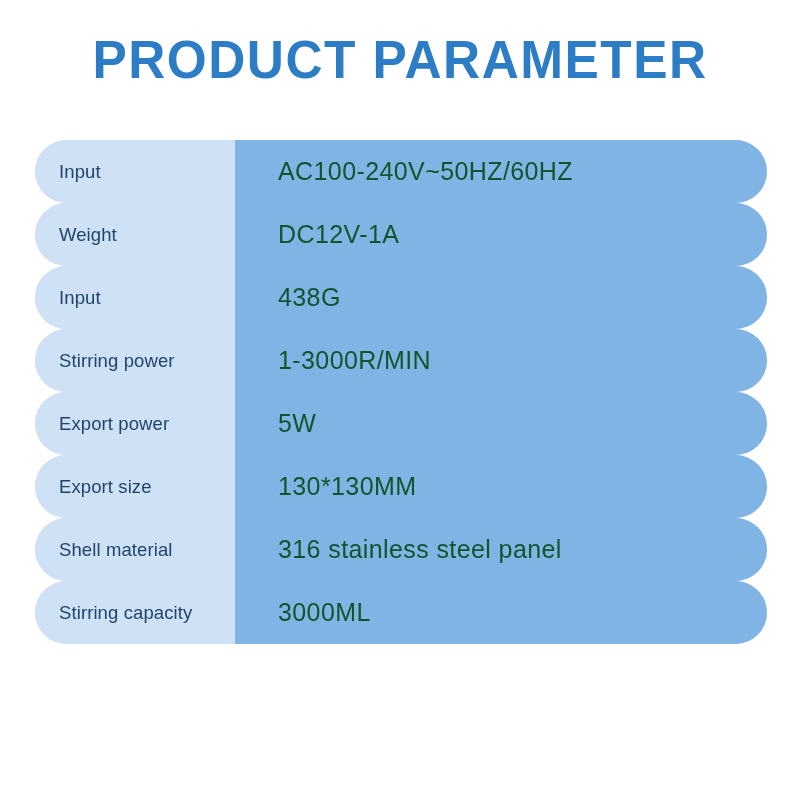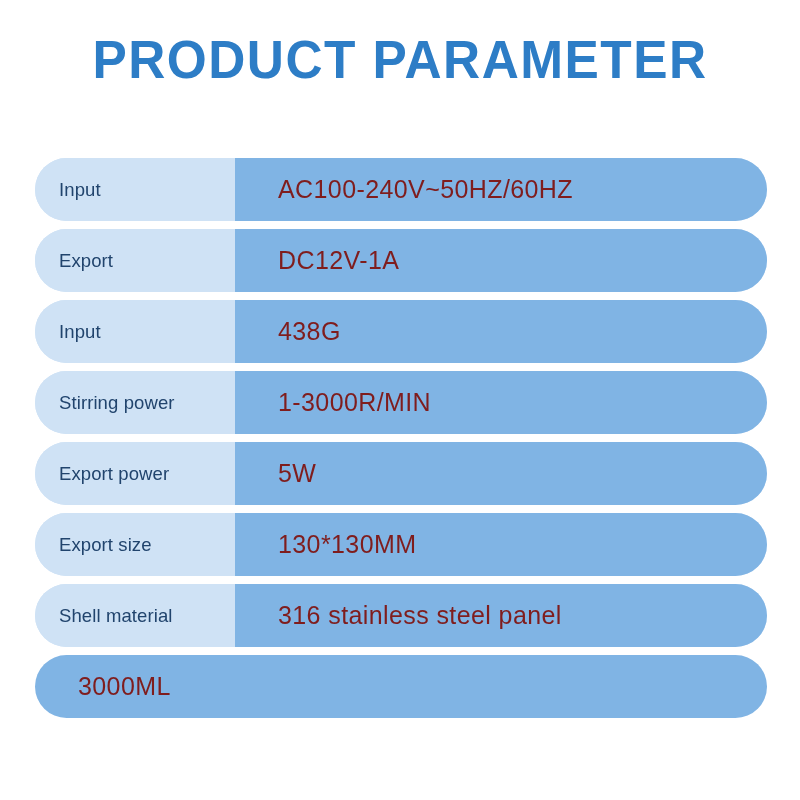--- a/index.html
+++ b/index.html
@@ -36,25 +36,25 @@
     line-height: 60px;
     white-space: nowrap;
     transform: scaleX(0.97);
     transform-origin: center center;
   }
 
   
   .param-table {
     position: absolute;
     left: 35px;
-    top: 158px;
+    top: 140px;
     width: 732px;
     display: flex;
     flex-direction: column;
-    gap: 8px;
+    gap: 0;
   }
 
   .param-row {
     display: flex;
     align-items: stretch;
     height: 63px;
     border-radius: 32px;
     overflow: hidden;
     background: #cfe2f5;
   }
@@ -81,21 +81,21 @@
   .param-value-cell {
     flex: 1 1 auto;
     background: #80b4e4;
     display: flex;
     align-items: center;
     padding-left: 43px;
     box-sizing: border-box;
   }
 
   .param-value-text {
-    color: #7f1d1d;
+    color: #14532d;
     font-family: "Liberation Sans", sans-serif;
     font-size: 25px;
     font-weight: normal;
     letter-spacing: 0.4px;
     white-space: nowrap;
   }
 </style>
 </head>
 <body>
 
@@ -109,21 +109,21 @@
       <div class="param-label-cell">
         <span class="param-label-text">Input</span>
       </div>
       <div class="param-value-cell">
         <span class="param-value-text">AC100-240V~50HZ/60HZ</span>
       </div>
     </div>
 
     <div class="param-row">
       <div class="param-label-cell">
-        <span class="param-label-text">Export</span>
+        <span class="param-label-text">Weight</span>
       </div>
       <div class="param-value-cell">
         <span class="param-value-text">DC12V-1A</span>
       </div>
     </div>
 
     <div class="param-row">
       <div class="param-label-cell">
         <span class="param-label-text">Input</span>
       </div>
@@ -162,19 +162,22 @@
     <div class="param-row">
       <div class="param-label-cell">
         <span class="param-label-text">Shell material</span>
       </div>
       <div class="param-value-cell">
         <span class="param-value-text">316 stainless steel panel</span>
       </div>
     </div>
 
     <div class="param-row">
+      <div class="param-label-cell">
+        <span class="param-label-text">Stirring capacity</span>
+      </div>
       <div class="param-value-cell">
         <span class="param-value-text">3000ML</span>
       </div>
     </div>
 
   </div>
 </div>
 
 </body></html>

